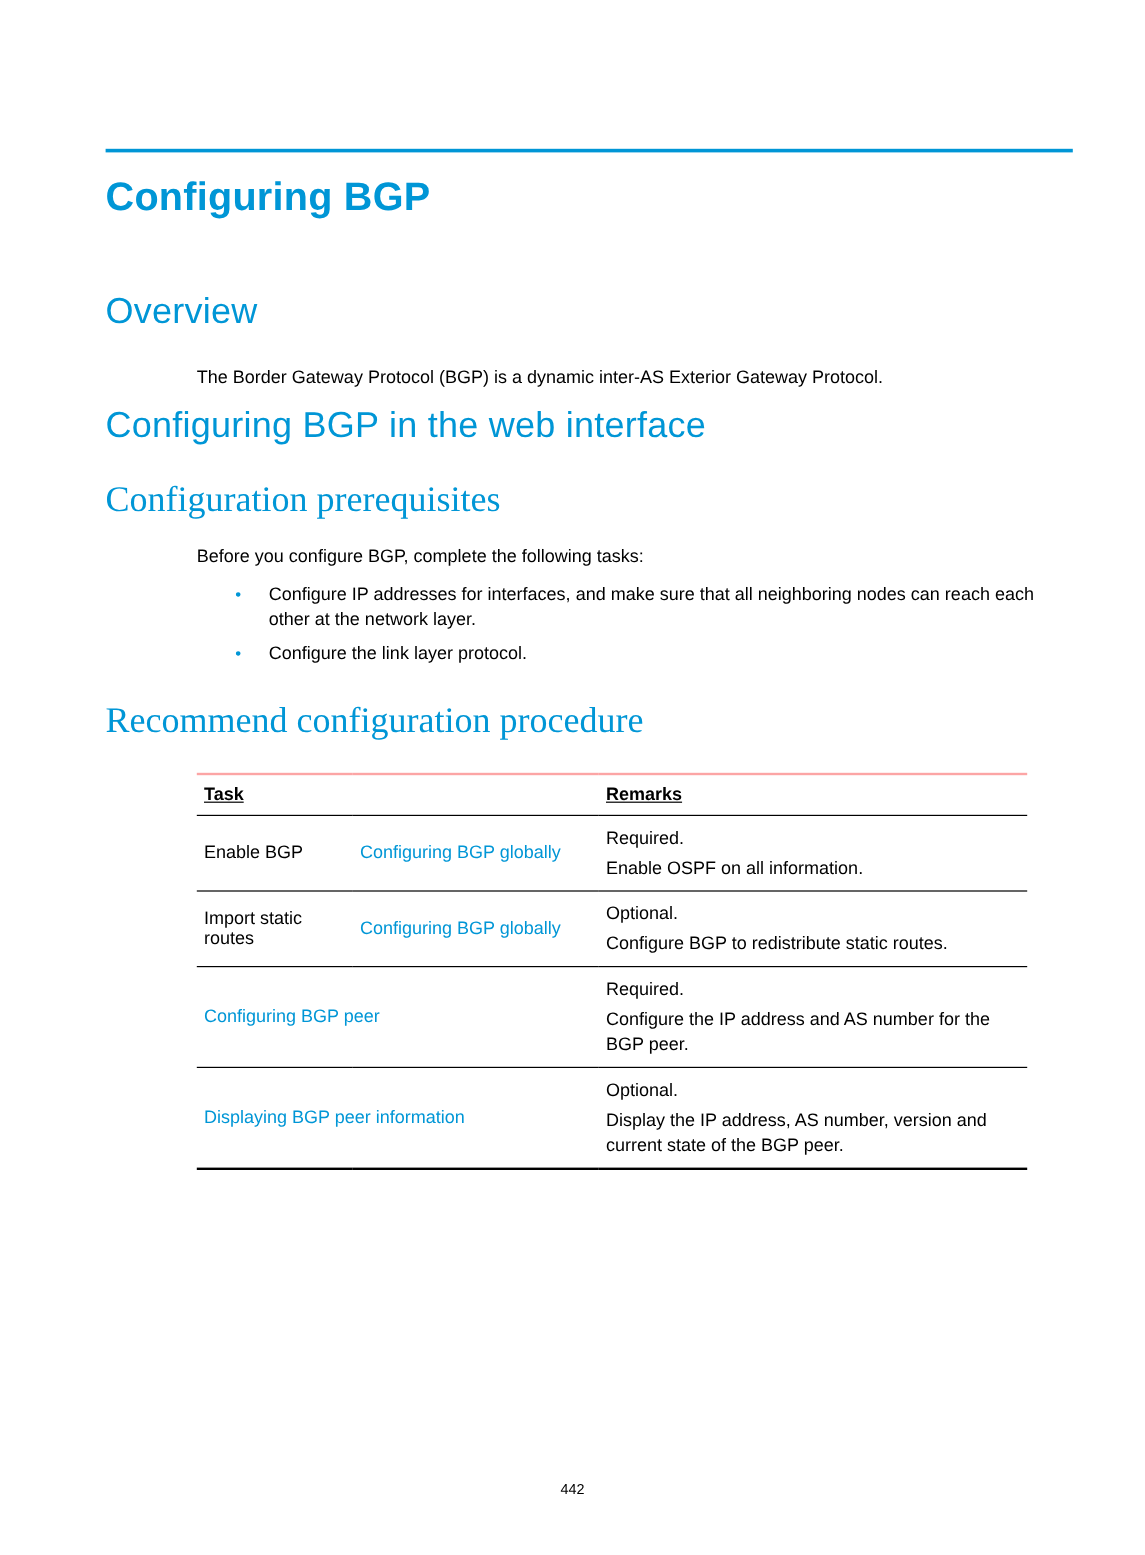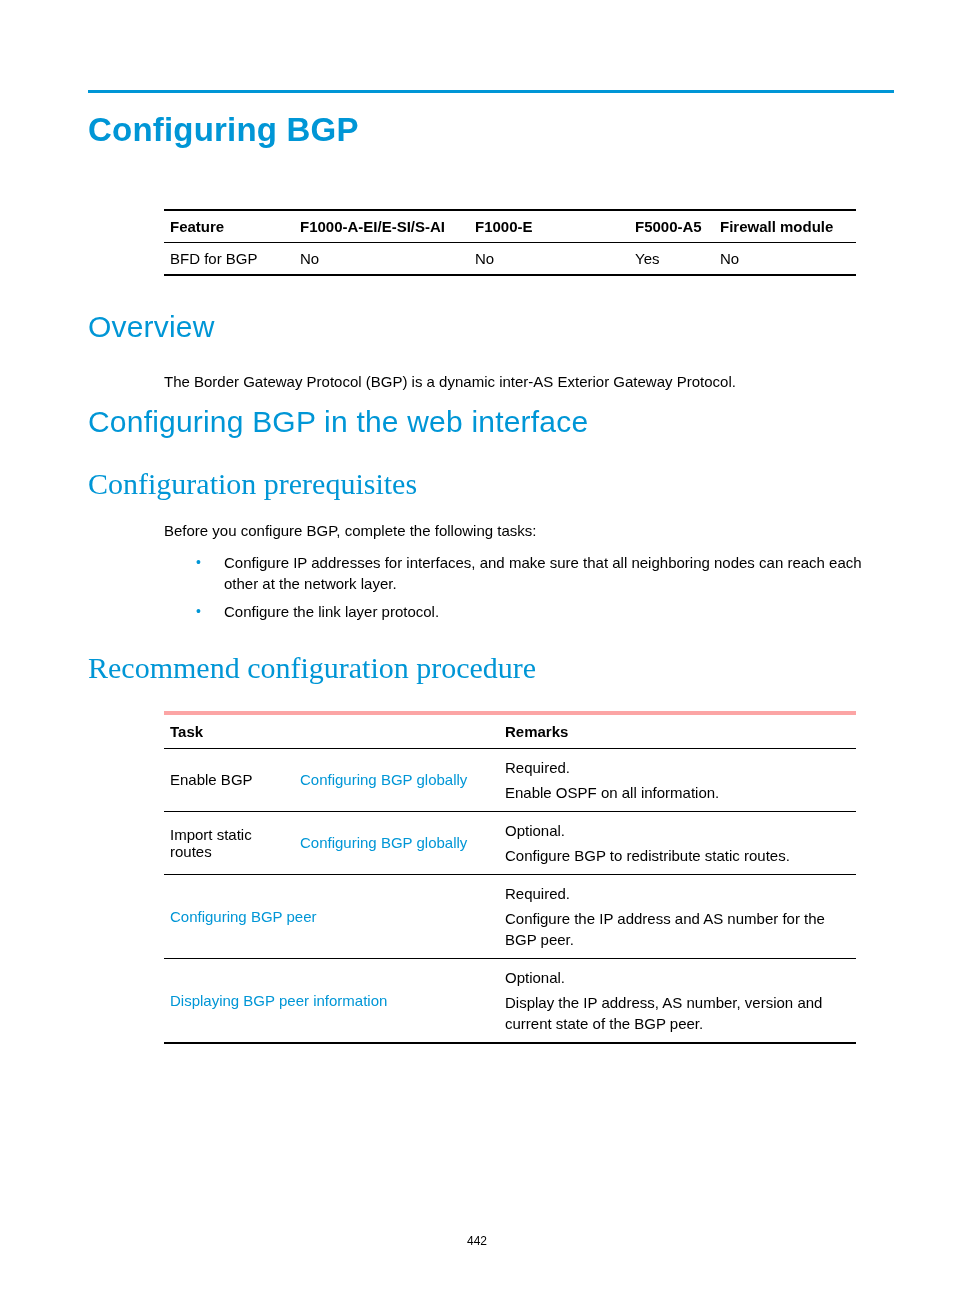--- a/index.html
+++ b/index.html
@@ -7,20 +7,21 @@
     font-family: Arial, Helvetica, sans-serif;
     background: #fff;
     width: 954px;
     height: 1296px;
     position: relative;
     font-size: 15px;
     color: #000;
   }
   .page {
     padding: 90px 60px 0 88px;
+    margin-top: 34px;
   }
   .top-rule {
     border-top: 3px solid #0096d6;
     margin-bottom: 18px;
   }
   h1.title {
     font-family: Arial, Helvetica, sans-serif;
     font-weight: bold;
     font-size: 33px;
     color: #0096d6;
@@ -91,22 +92,23 @@
     width: 692px;
     margin-left: 76px;
   }
   table.proc th, table.proc td {
     text-align: left;
     font-size: 15px;
     padding: 8px 6px 8px 6px;
     vertical-align: middle;
   }
   table.proc thead tr {
-    border-top: 4px solid #fca5a5;
+    border-top: 2px solid #fca5a5;
     border-bottom: 1px solid #000;
+    text-decoration: underline;
   }
   table.proc th { font-weight: bold; }
   table.proc tbody tr { border-bottom: 1px solid #000; }
   table.proc tbody tr:last-child { border-bottom: 2px solid #000; }
   .link { color: #0096d6; text-align: center; }
   .remarks-cell { line-height: 1.4; }
   .remarks-cell .r1 { display: block; margin-bottom: 4px; }
   .page-num {
     position: absolute;
     bottom: 48px;
@@ -121,40 +123,20 @@
   .sec-gap { margin-bottom: 18px; }
 </style>
 </head>
 <body>
 
 <div class="page">
   <div class="top-rule"></div>
   <h1 class="title">Configuring BGP</h1>
 
 
-  <table class="feature">
-    <thead>
-      <tr>
-        <th style="width:130px">Feature</th>
-        <th style="width:175px">F1000-A-EI/E-SI/S-AI</th>
-        <th style="width:160px">F1000-E</th>
-        <th style="width:85px">F5000-A5</th>
-        <th>Firewall module</th>
-      </tr>
-    </thead>
-    <tbody>
-      <tr>
-        <td>BFD for BGP</td>
-        <td>No</td>
-        <td>No</td>
-        <td>Yes</td>
-        <td>No</td>
-      </tr>
-    </tbody>
-  </table>
 
   <h2 class="section">Overview</h2>
 
   <div class="content-indent">
     <p class="body">The Border Gateway Protocol (BGP) is a dynamic inter-AS Exterior Gateway Protocol.</p>
   </div>
 
   <h2 class="section sec-gap">Configuring BGP in the web interface</h2>
 
   <h3 class="subsection">Configuration prerequisites</h3>

